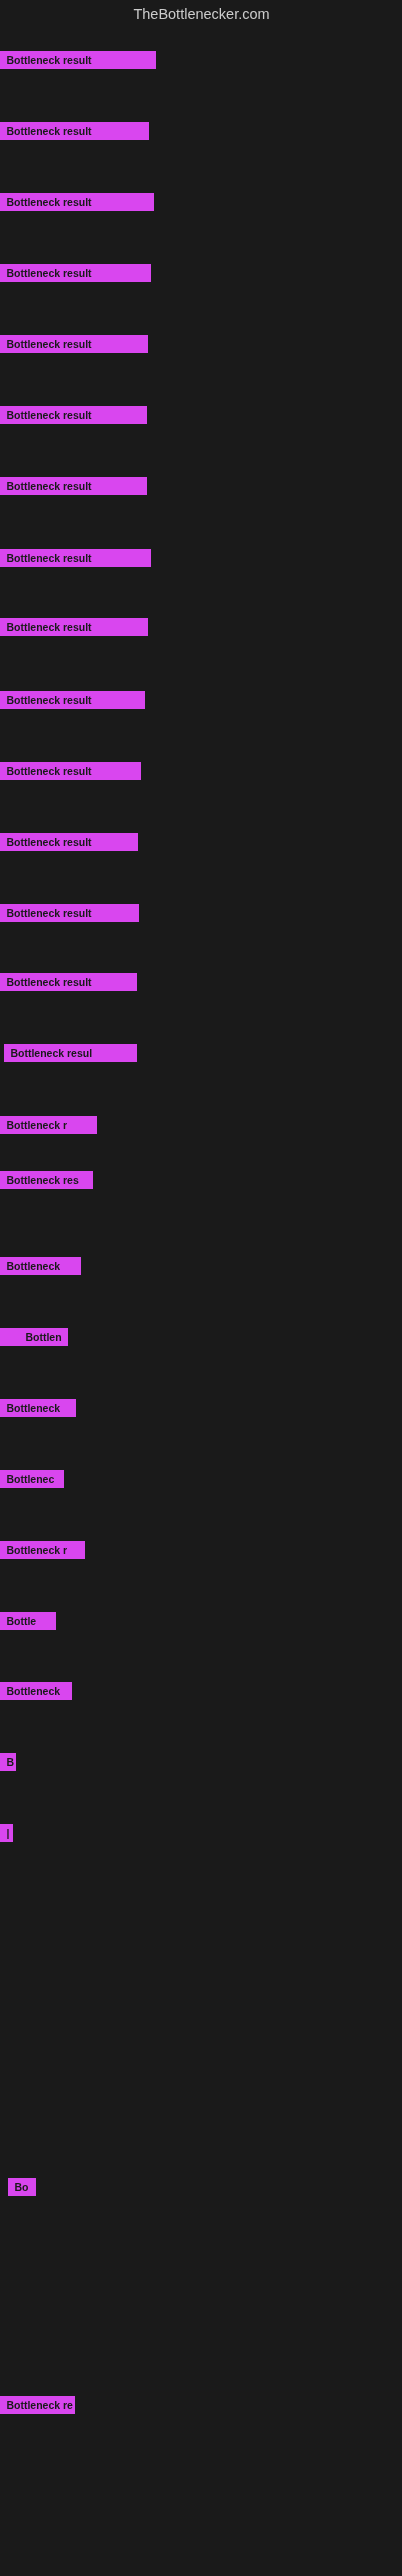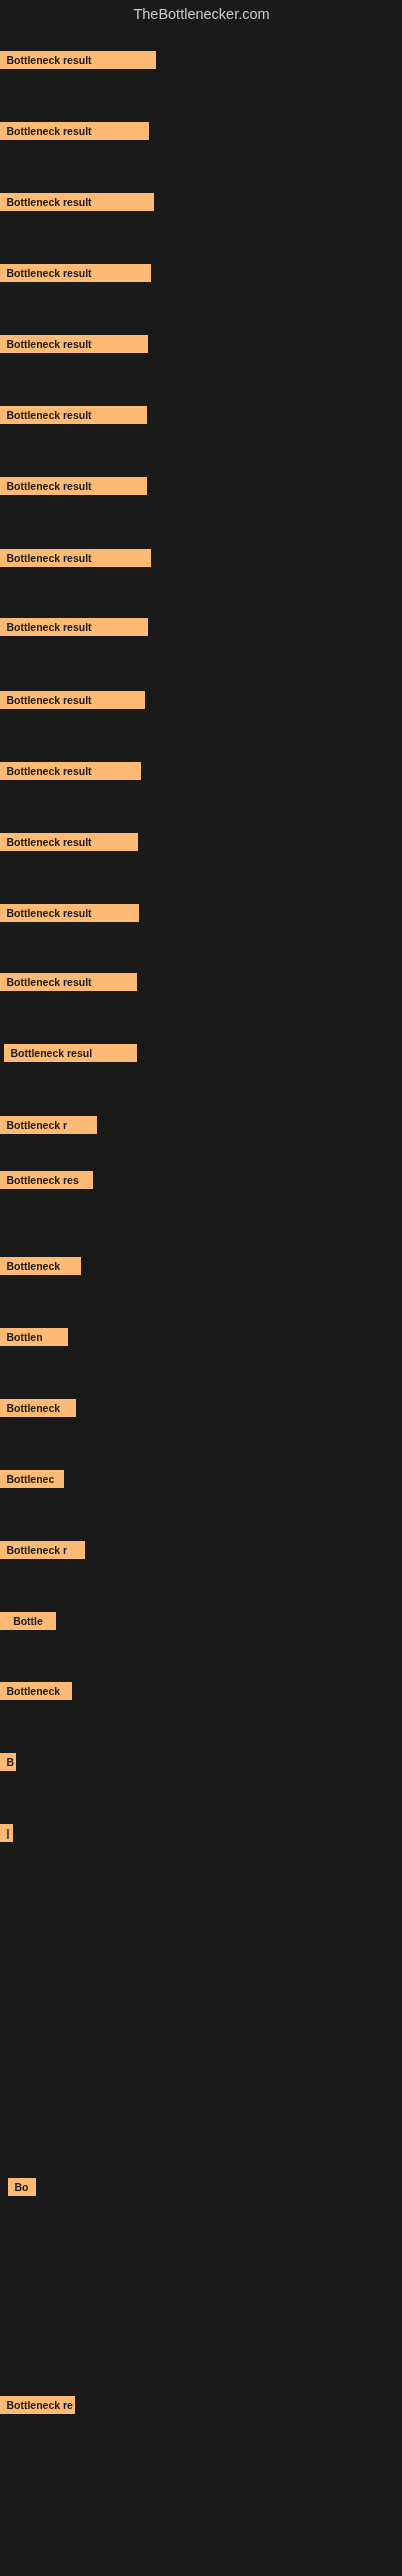--- a/index.html
+++ b/index.html
@@ -23,21 +23,21 @@
       padding: 6.4px 0;
       font-weight: normal;
     }
 
     .bottleneck-item {
       position: absolute;
       left: 0;
     }
 
     .bottleneck-label {
-      background-color: #fdba74;
+      background-color: #d946ef;
       color: #1a1a1a;
       font-size: 10.5px;
       font-weight: bold;
       padding: 3.2px 6.4px;
       display: inline-block;
       white-space: nowrap;
       overflow: hidden;
     }
   </style>
 </head>
@@ -57,24 +57,24 @@
     <div class="bottleneck-item" style="top: 589px; left: 0px;"><span class="bottleneck-label" style="max-width: 148px; width: 148px;">Bottleneck result</span></div>
     <div class="bottleneck-item" style="top: 662px; left: 0px;"><span class="bottleneck-label" style="max-width: 145px; width: 145px;">Bottleneck result</span></div>
     <div class="bottleneck-item" style="top: 733px; left: 0px;"><span class="bottleneck-label" style="max-width: 141px; width: 141px;">Bottleneck result</span></div>
     <div class="bottleneck-item" style="top: 804px; left: 0px;"><span class="bottleneck-label" style="max-width: 138px; width: 138px;">Bottleneck result</span></div>
     <div class="bottleneck-item" style="top: 875px; left: 0px;"><span class="bottleneck-label" style="max-width: 139px; width: 139px;">Bottleneck result</span></div>
     <div class="bottleneck-item" style="top: 944px; left: 0px;"><span class="bottleneck-label" style="max-width: 137px; width: 137px;">Bottleneck result</span></div>
     <div class="bottleneck-item" style="top: 1015px; left: 4px;"><span class="bottleneck-label" style="max-width: 133px; width: 133px;">Bottleneck resul</span></div>
     <div class="bottleneck-item" style="top: 1087px; left: 0px;"><span class="bottleneck-label" style="max-width: 97px; width: 97px;">Bottleneck r</span></div>
     <div class="bottleneck-item" style="top: 1126px; left: 0px; margin-top: 16px;"><span class="bottleneck-label" style="max-width: 93px; width: 93px;">Bottleneck res</span></div>
     <div class="bottleneck-item" style="top: 1228px; left: 0px;"><span class="bottleneck-label" style="max-width: 81px; width: 81px;">Bottleneck</span></div>
-    <div class="bottleneck-item" style="top: 1299px; left: 0px;"><span class="bottleneck-label" style="max-width: 68px; width: 68px;">Bottlen</span></div>
+    <div class="bottleneck-item" style="top: 1299px; left: 0px;"><span class="bottleneck-label" style="max-width: 68px; width: 68px; text-align: right;">Bottlen</span></div>
     <div class="bottleneck-item" style="top: 1370px; left: 0px;"><span class="bottleneck-label" style="max-width: 76px; width: 76px;">Bottleneck</span></div>
     <div class="bottleneck-item" style="top: 1441px; left: 0px;"><span class="bottleneck-label" style="max-width: 71px; width: 64px;">Bottlenec</span></div>
     <div class="bottleneck-item" style="top: 1512px; left: 0px;"><span class="bottleneck-label" style="max-width: 85px; width: 85px;">Bottleneck r</span></div>
-    <div class="bottleneck-item" style="top: 1583px; left: 0px;"><span class="bottleneck-label" style="max-width: 56px; width: 56px; text-align: center;">Bottle</span></div>
+    <div class="bottleneck-item" style="top: 1583px; left: 0px;"><span class="bottleneck-label" style="max-width: 56px; width: 56px;">Bottle</span></div>
     <div class="bottleneck-item" style="top: 1653px; left: 0px;"><span class="bottleneck-label" style="max-width: 72px; width: 72px;">Bottleneck</span></div>
     <div class="bottleneck-item" style="top: 1724px; left: 0px;"><span class="bottleneck-label" style="max-width: 16px; width: 16px;">B</span></div>
     <div class="bottleneck-item" style="top: 1795px; left: 0px;"><span class="bottleneck-label" style="max-width: 8px; width: 8px;">|</span></div>
     <div class="bottleneck-item" style="top: 2149px; left: 8px;"><span class="bottleneck-label" style="max-width: 28px; width: 28px;">Bo</span></div>
     <div class="bottleneck-item" style="top: 2367px; left: 0px;"><span class="bottleneck-label" style="max-width: 89px; width: 75px;">Bottleneck re</span></div>
   </div>
 
 
 </body></html>

